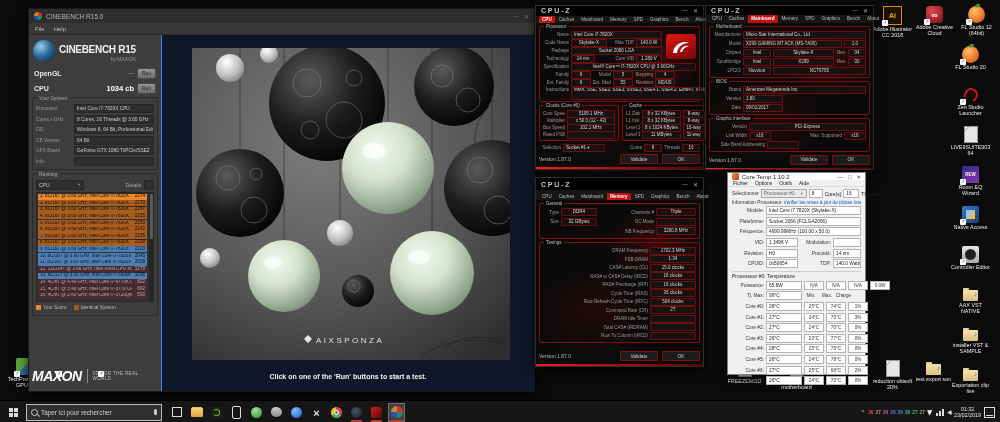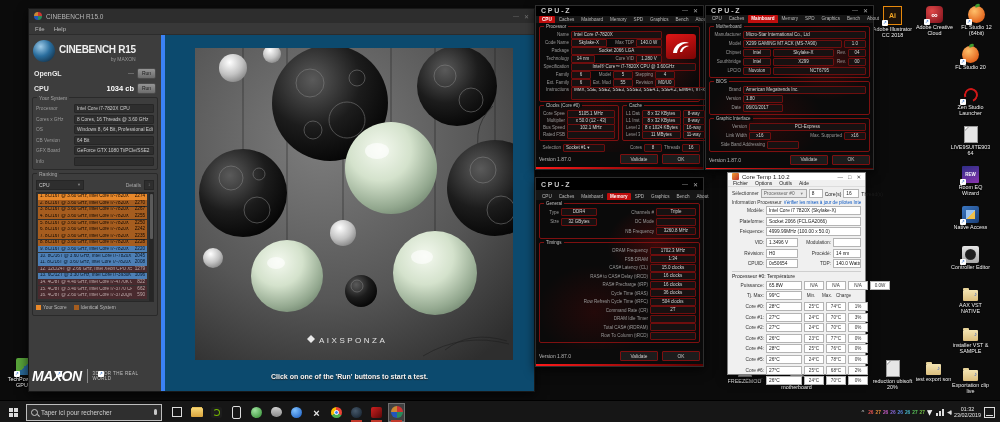--- a/index.html
+++ b/index.html
@@ -46,21 +46,21 @@
   .rk-row.dark{background:#492a2e;color:#bdaaaa}
   .rk-scroll{position:absolute;right:0;top:0;bottom:0;width:4px;background:#262626}
   .rk-thumb{position:absolute;top:1px;left:.5px;width:3px;height:45px;background:#5a5a5a;border-radius:1px}
   .rk-leg{display:flex;gap:7px;align-items:center;height:8px;font-size:4.8px;color:#bbb}
   .sq{width:5px;height:5px;flex-shrink:0}
   .sq.self{background:#e8882a}.sq.identical{background:#a65d1f}
   .cb-foot{margin-top:auto;display:flex;align-items:center;justify-content:center;gap:5px;padding:4px 0 5px}
   .mx-logo{font-size:14px;font-weight:bold;color:#fff;font-style:italic;letter-spacing:-.5px}
   .mx-div{width:1px;height:14px;background:#8a8a8a}
   .mx-tag{font-size:4.5px;color:#c0c0c0;letter-spacing:.4px}
-  .cb-render{flex:1;background:#0c4a6e;border-left:4px solid #3b82f6;position:relative}
+  .cb-render{flex:1;background:#0f172a;border-left:1px solid #3b82f6;position:relative}
   .art{position:absolute;left:30px;top:13px;width:318px;height:312px}
   .cb-hint{position:absolute;left:0;right:0;bottom:11px;text-align:center;font-size:7px;font-weight:bold;color:#f2f2f2;text-shadow:0 1px 1px #222}
   
   .cpuz{width:167px;background:#0b0b0b;border:1px solid #2e2e2e;display:flex;flex-direction:column;color:#ccc}
   .cz-title{height:12px;background:#000;display:flex;align-items:center;padding:0 5px;font-size:7px;font-weight:bold;letter-spacing:1.8px;color:#c9c9c9}
   .cz-ctl{margin-left:auto;display:flex;gap:5px;font-size:6px;letter-spacing:0;color:#aaa;font-weight:normal}
   .cz-tabs{height:10px;background:#161616;display:flex;align-items:flex-end;gap:1px;padding:0 3px;font-size:4.6px;color:#bbb}
   .cz-tab{padding:1px 3px 1.5px;border-radius:1px 1px 0 0}
   .cz-tab.active{background:#c00d0d;color:#fff;font-weight:bold}
   .cz-body{flex:1;padding:3px 3px 1px;display:flex;flex-direction:column;gap:3px;background:radial-gradient(ellipse 70px 55px at 72% 30%,rgba(130,12,12,.4),transparent 70%),radial-gradient(ellipse 80px 65px at 35% 75%,rgba(95,9,9,.3),transparent 72%),#0a0a0a}

